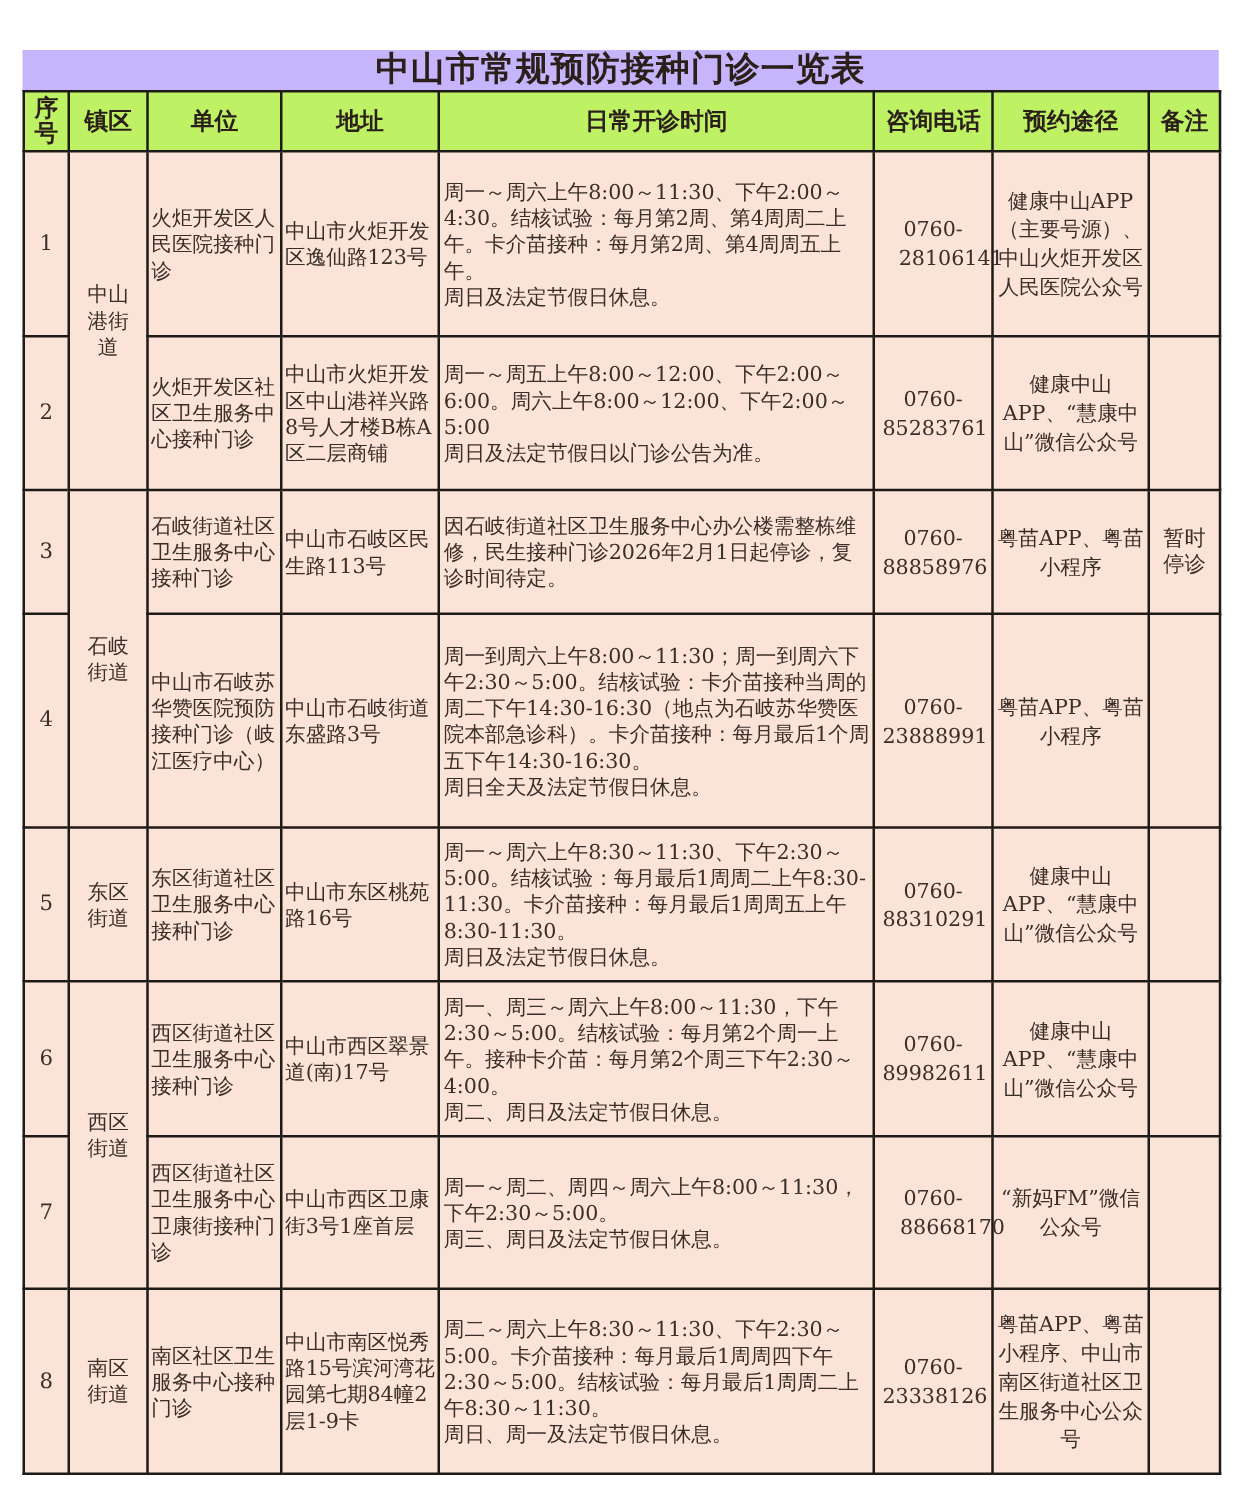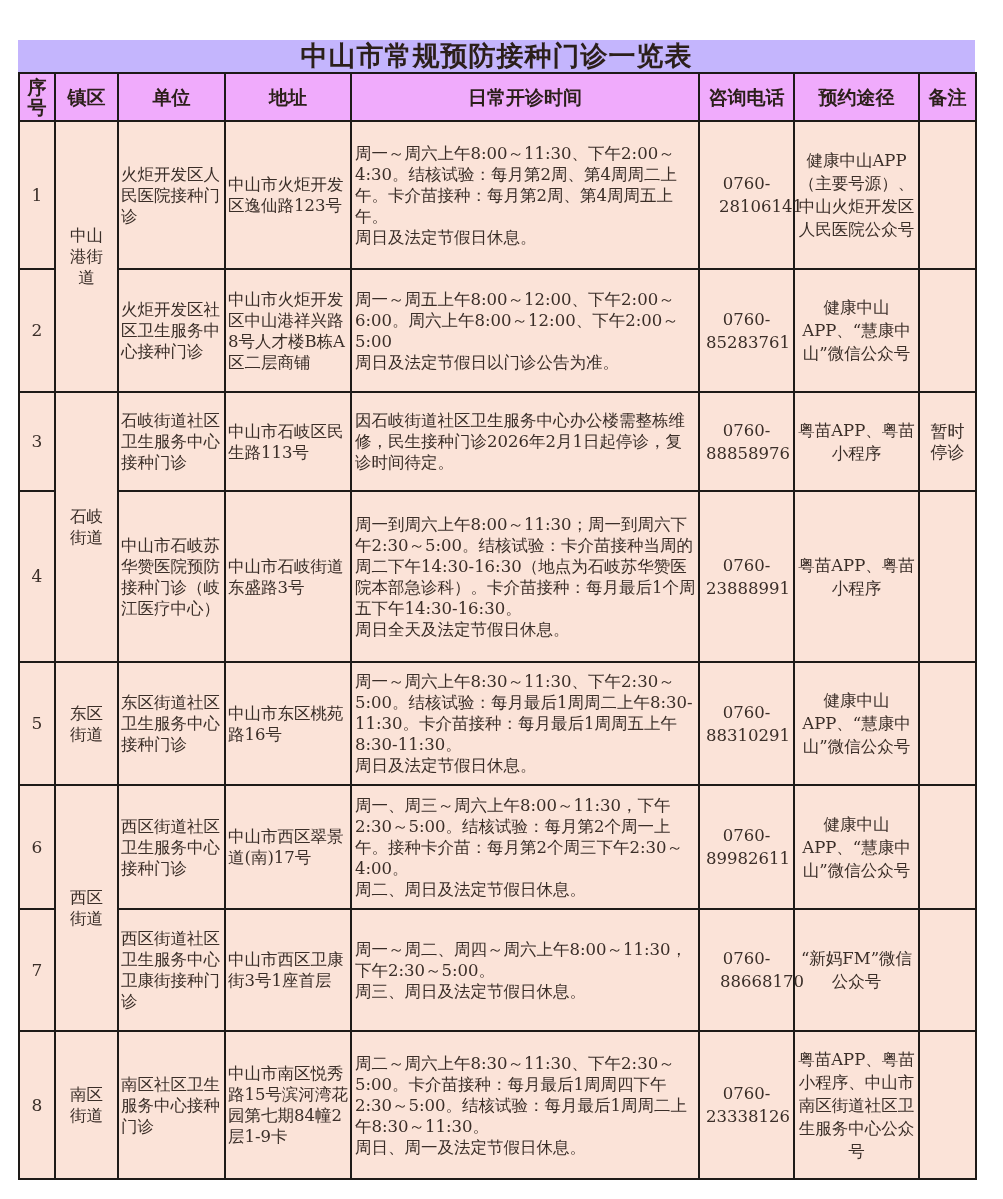--- a/index.html
+++ b/index.html
@@ -5,21 +5,21 @@
   html, body { margin: 0; padding: 0; background: #ffffff; }
   body { width: 1003px; height: 1199px; position: relative; overflow: hidden;
          font-family: "DejaVu Serif", "Liberation Serif", serif; color: #3a2e28; }
   .sheet { position: absolute; left: 18px; top: 40px; width: 957px; }
   .title-band { height: 32px; background: #c4b5fd; text-align: center;
                 font-family: "DejaVu Sans", "Liberation Sans", sans-serif;
                 font-size: 27px; font-weight: bold; line-height: 32px; color: #2b1f1a;
                 letter-spacing: 1px; }
   table { border-collapse: collapse; width: 957px; table-layout: fixed; }
   th, td { border: 2px solid #1e1a18; padding: 0 2px; vertical-align: middle; }
-  th { background: #f0abfc; height: 46px; font-family: "DejaVu Sans", "Liberation Sans", sans-serif;
+  th { background: #bef264; height: 46px; font-family: "DejaVu Sans", "Liberation Sans", sans-serif;
        font-size: 19px; font-weight: bold; color: #2b1f1a; text-align: center; line-height: 22px; }
   td { background: #fbe3d8; font-size: 16.5px; line-height: 21px; }
   td.c { text-align: center; }
   td.l { text-align: left; }
   td.sched { white-space: pre-line; padding-left: 3px; }
   td.phone { text-align: center; line-height: 23px; }
   td.booking { text-align: center; line-height: 23px; }
   .no-col { font-size: 17px; }
   .hdr-no { font-size: 19px; line-height: 20px; }
 </style>

